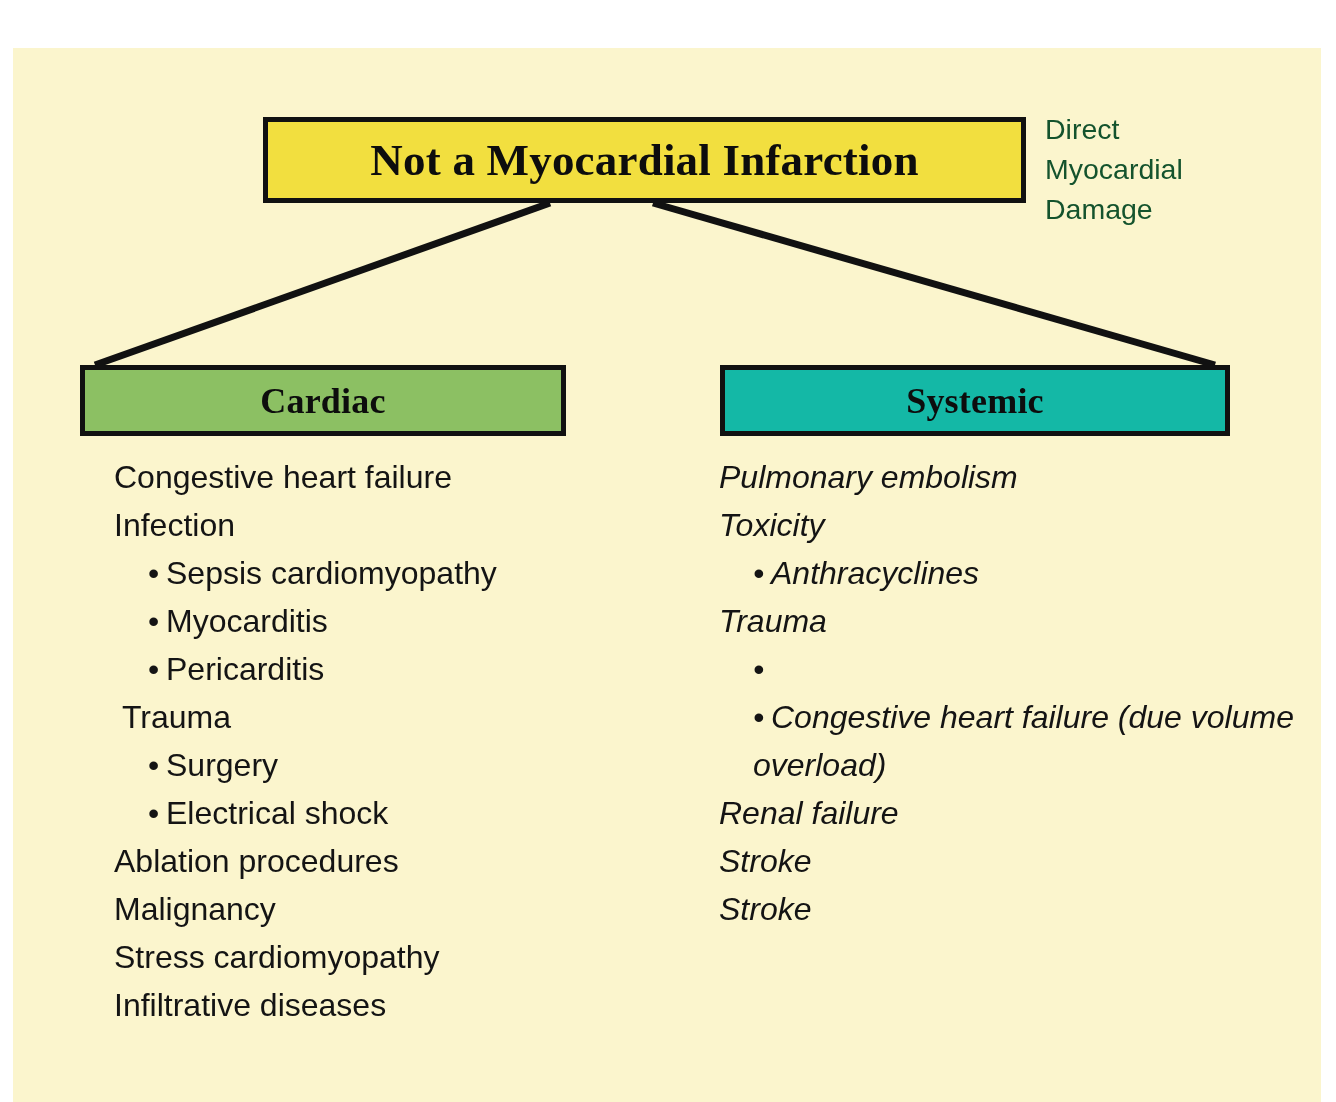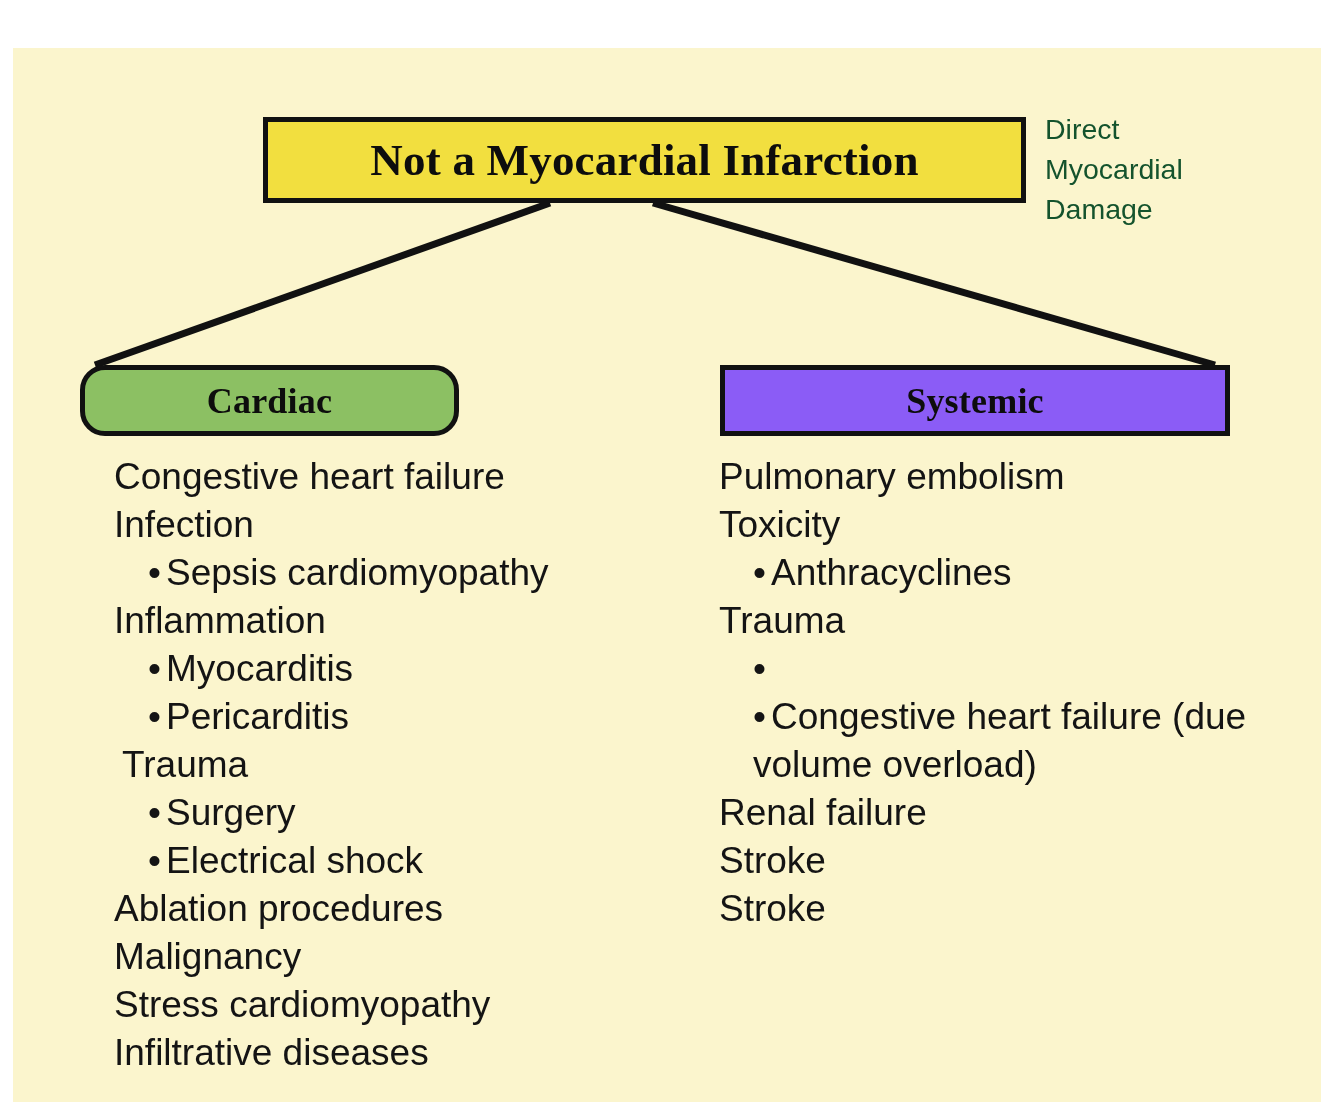--- a/index.html
+++ b/index.html
@@ -54,25 +54,24 @@
     top: 69px;
     width: 763px;
     height: 86px;
     background: #f2df3f;
     font-size: 45px;
   }
 
   #cardiac-box {
     left: 67px;
     top: 317px;
-    width: 379px;
+    width: 486px;
     height: 71px;
     background: #8cc063;
     font-size: 36px;
-    border-radius: 25px;
   }
 
   #systemic-box {
     left: 707px;
     top: 317px;
     width: 510px;
     height: 71px;
     background: #d8293a;
     font-size: 36px;
   }
@@ -86,26 +85,26 @@
     font-size: 28.5px;
     line-height: 40px;
     color: #14532d;
   }
   #side-caption div { white-space: nowrap; }
 
   
   .list-col {
     position: absolute;
     top: 405px;
-    font-size: 37px;
+    font-size: 32px;
     line-height: 48px;
     color: #141414;
   }
   #cardiac-list { left: 87px; width: 600px; }
-  #systemic-list { left: 692px; width: 600px; }
+  #systemic-list { left: 692px; width: 600px; font-style: italic; }
 
   .li {
     position: relative;
     white-space: pre-wrap;
   }
   .li.level0 { padding-left: 14px; }
   .li.level0.nudge { padding-left: 22px; }
   .li.level1 { padding-left: 48px; text-indent: 0; }
   .li.level1 .bullet {
     display: inline-block;
@@ -128,27 +127,26 @@
   <div id="title-box" class="node-box" style="background: rgb(242, 223, 63); border-color: rgb(17, 17, 17);">Not a Myocardial Infarction</div>
 
   <div id="side-caption">
     <div>Direct</div>
     <div>Myocardial</div>
     <div>Damage</div>
   </div>
 
   <div id="cardiac-box" class="node-box" style="background: rgb(140, 192, 99);">Cardiac</div>
 
-  <div id="systemic-box" class="node-box" style="background: #8b5cf6;">Systemic</div>
+  <div id="systemic-box" class="node-box" style="background: #14b8a6;">Systemic</div>
 
   <div id="cardiac-list" class="list-col">
       <div class="li level0"><span>Congestive heart failure</span></div>
       <div class="li level0"><span>Infection</span></div>
       <div class="li level1"><span class="bullet"></span><span>Sepsis cardiomyopathy</span></div>
-      <div class="li level0"><span>Inflammation</span></div>
       <div class="li level1"><span class="bullet"></span><span>Myocarditis</span></div>
       <div class="li level1"><span class="bullet"></span><span>Pericarditis</span></div>
       <div class="li level0 nudge"><span>Trauma</span></div>
       <div class="li level1"><span class="bullet"></span><span>Surgery</span></div>
       <div class="li level1"><span class="bullet"></span><span>Electrical shock</span></div>
       <div class="li level0"><span>Ablation procedures</span></div>
       <div class="li level0"><span>Malignancy</span></div>
       <div class="li level0"><span>Stress cardiomyopathy</span></div>
       <div class="li level0"><span>Infiltrative diseases</span></div>
     </div>

